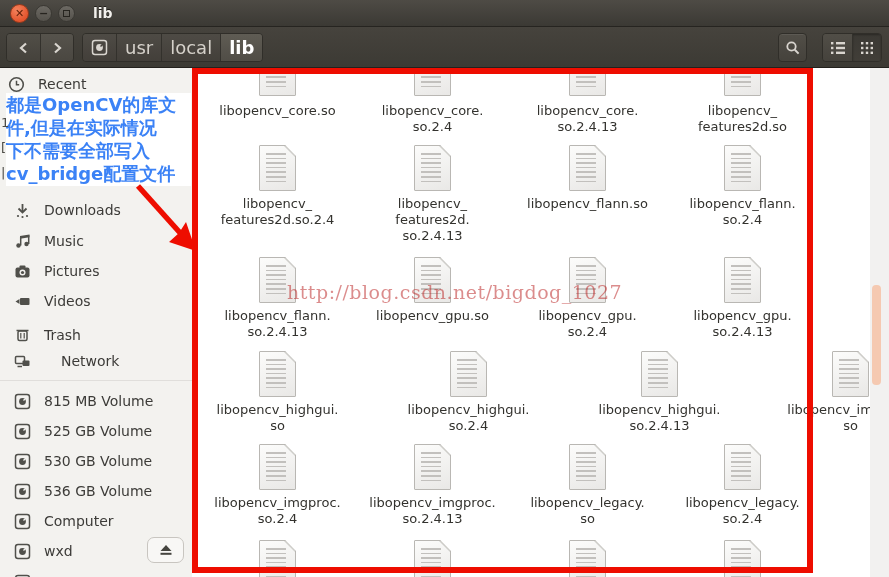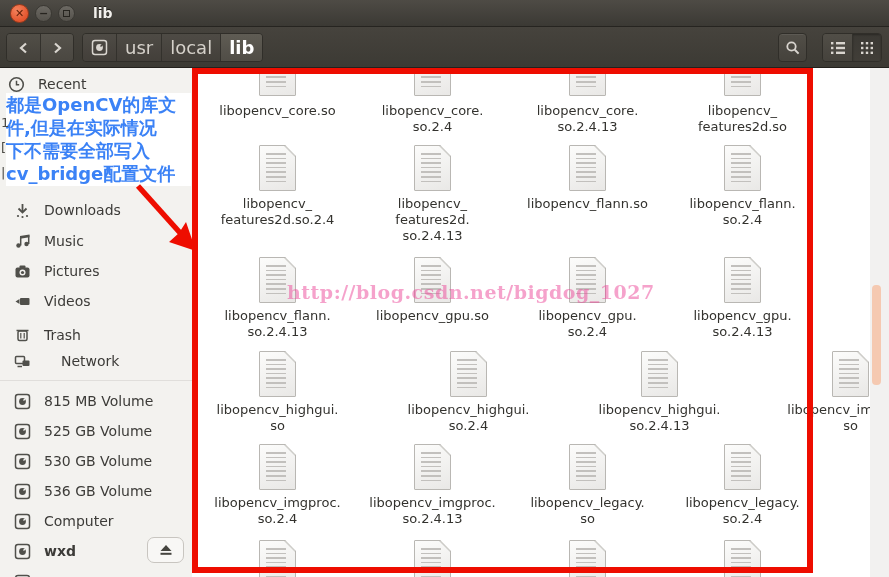--- a/index.html
+++ b/index.html
@@ -74,21 +74,21 @@
   .doc::after { content:""; position:absolute; left:6px; right:9px; top:7px; bottom:6px;
     background:repeating-linear-gradient(#c2c0bd 0 1.6px, transparent 1.6px 4.6px); }
   .iconclip { height:24px; overflow:hidden; display:flex; justify-content:center; }
   .iconclip .doc { margin-top:-24px; }
   .filelabel { margin-top:5px; font-size:13px; line-height:16px; color:#33322e;
     text-align:center; white-space:pre-line; }
 
   
   .watermark { position:absolute; left:287px; top:281px; z-index:5;
     font-family:"DejaVu Serif", serif; font-size:19px; letter-spacing:.5px;
-    color:#ec4899; opacity:.5;font-weight:bold; }
+    color:#b91c1c; opacity:.5; }
   .redrect { position:absolute; left:192px; top:68px; width:621px; height:505px;
     border:6px solid #ee0d00; z-index:10; }
   .annotation { position:absolute; left:6px; top:93px; width:185px; height:93px;
     background:#ffffff; z-index:11; color:#3b82f6; font-weight:bold;
     font-size:18px; line-height:23px; white-space:pre-line; overflow:hidden; }
   .arrow { position:absolute; left:118px; top:178px; z-index:11; }
 
   
   .scrolltrack { position:absolute; left:870px; top:68px; width:19px; height:509px; background:#f2f1f0; }
   .scrollthumb { position:absolute; left:2px; top:217px; width:9px; height:100px;
@@ -268,21 +268,21 @@
       <span>536 GB Volume</span>
     </div>
     <div class="siderow" style="top:441px;">
       <svg width="17" height="17" viewBox="0 0 17 17">
           <rect x="1.5" y="1.5" width="14" height="14" rx="2.5" fill="none" stroke="#50504b" stroke-width="1.5"></rect>
           <circle cx="8.5" cy="8.5" r="3.4" fill="#50504b"></circle>
           <line x1="9.5" y1="7.5" x2="12.8" y2="4.2" stroke="#f3f2ef" stroke-width="1.3"></line>
         </svg>
       <span>Computer</span>
     </div>
-    <div class="siderow" style="top:471px;font-weight:bold;">
+    <div class="siderow" style="top:471px;">
       <svg width="17" height="17" viewBox="0 0 17 17">
           <rect x="1.5" y="1.5" width="14" height="14" rx="2.5" fill="none" stroke="#50504b" stroke-width="1.5"></rect>
           <circle cx="8.5" cy="8.5" r="3.4" fill="#50504b"></circle>
           <line x1="9.5" y1="7.5" x2="12.8" y2="4.2" stroke="#f3f2ef" stroke-width="1.3"></line>
         </svg>
       <span>wxd</span>
     </div>
     <div class="ejectbtn" style="top:469px;">
       <svg width="14" height="12" viewBox="0 0 14 12">
         <polygon points="7,1 12.5,7 1.5,7" fill="#45443f"></polygon>

